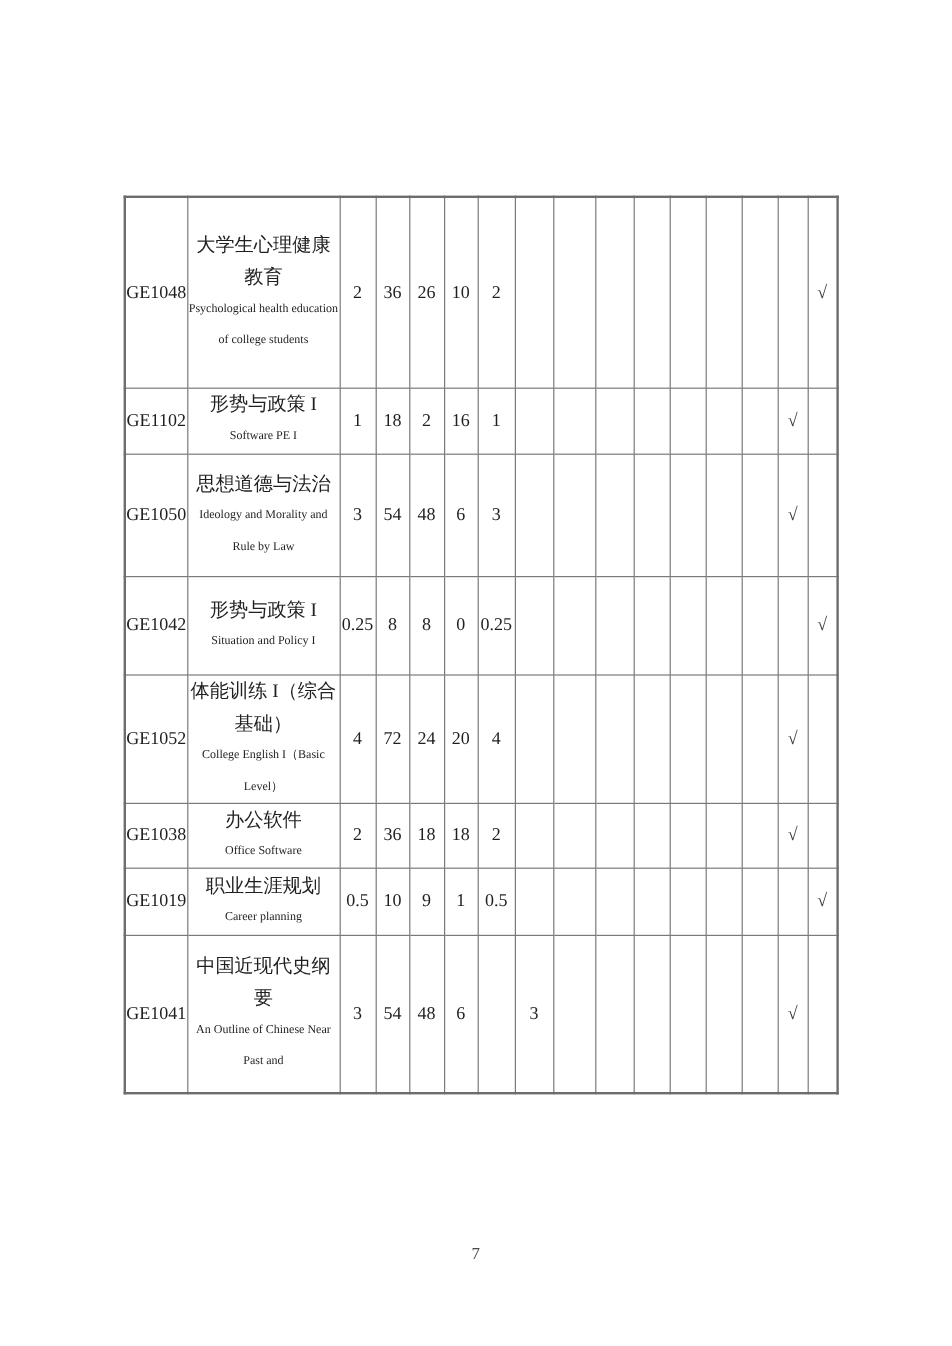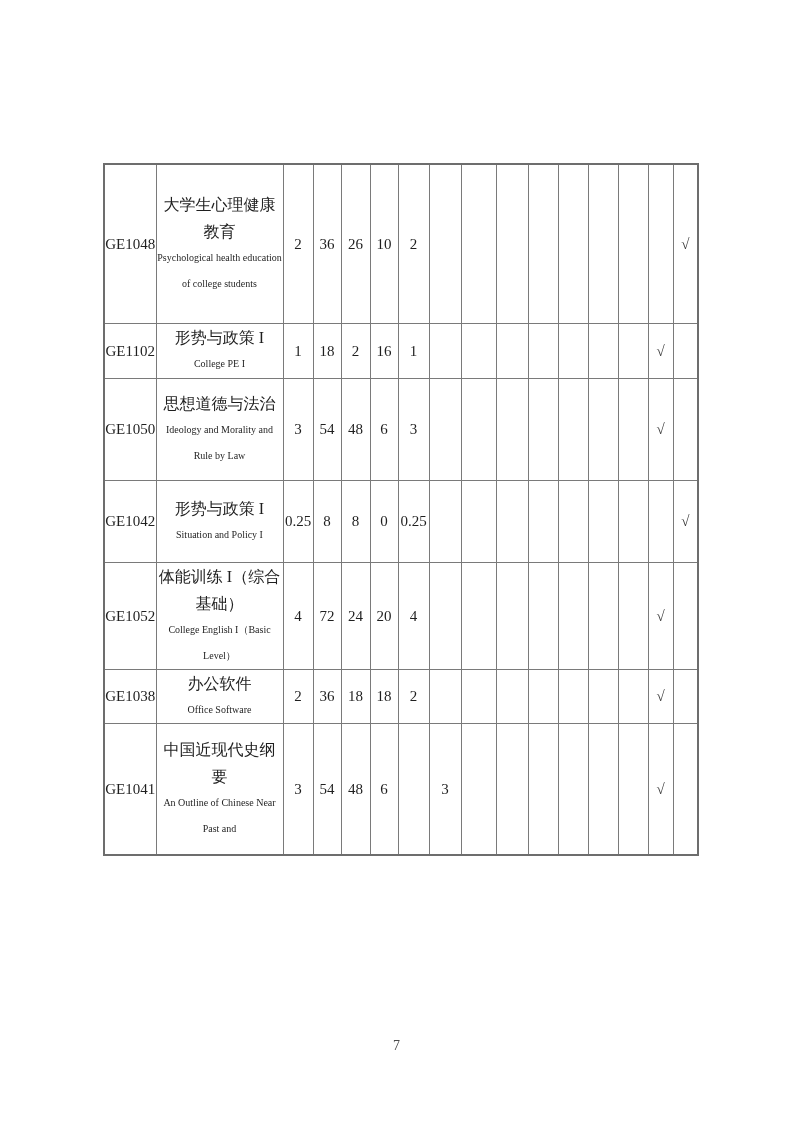--- a/index.html
+++ b/index.html
@@ -91,21 +91,21 @@
           <td class="value-cell"></td>
           <td class="value-cell"></td>
           <td class="value-cell"></td>
           <td class="value-cell"></td>
           <td class="mark-cell">√</td>
         </tr>
         <tr style="height: 55px;">
           <td class="code-cell">GE1102</td>
           <td class="name-cell">
             <div class="name-zh">形势与政策 I</div>
-            <div class="name-en">College PE I</div>
+            <div class="name-en">Software PE I</div>
           </td>
           <td class="value-cell">1</td>
           <td class="value-cell">18</td>
           <td class="value-cell">2</td>
           <td class="value-cell">16</td>
           <td class="value-cell">1</td>
           <td class="value-cell"></td>
           <td class="value-cell"></td>
           <td class="value-cell"></td>
           <td class="value-cell"></td>
@@ -192,20 +192,41 @@
           <td class="value-cell"></td>
           <td class="value-cell"></td>
           <td class="value-cell"></td>
           <td class="value-cell"></td>
           <td class="value-cell"></td>
           <td class="value-cell"></td>
           <td class="value-cell"></td>
           <td class="mark-cell">√</td>
           <td class="value-cell"></td>
         </tr>
+        <tr style="height: 56px;">
+          <td class="code-cell">GE1019</td>
+          <td class="name-cell">
+            <div class="name-zh">职业生涯规划</div>
+            <div class="name-en">Career planning</div>
+          </td>
+          <td class="value-cell">0.5</td>
+          <td class="value-cell">10</td>
+          <td class="value-cell">9</td>
+          <td class="value-cell">1</td>
+          <td class="value-cell">0.5</td>
+          <td class="value-cell"></td>
+          <td class="value-cell"></td>
+          <td class="value-cell"></td>
+          <td class="value-cell"></td>
+          <td class="value-cell"></td>
+          <td class="value-cell"></td>
+          <td class="value-cell"></td>
+          <td class="value-cell"></td>
+          <td class="mark-cell">√</td>
+        </tr>
         <tr style="height: 132px;">
           <td class="code-cell">GE1041</td>
           <td class="name-cell">
             <div class="name-zh">中国近现代史纲要</div>
             <div class="name-en">An Outline of Chinese Near Past and</div>
           </td>
           <td class="value-cell">3</td>
           <td class="value-cell">54</td>
           <td class="value-cell">48</td>
           <td class="value-cell">6</td>

